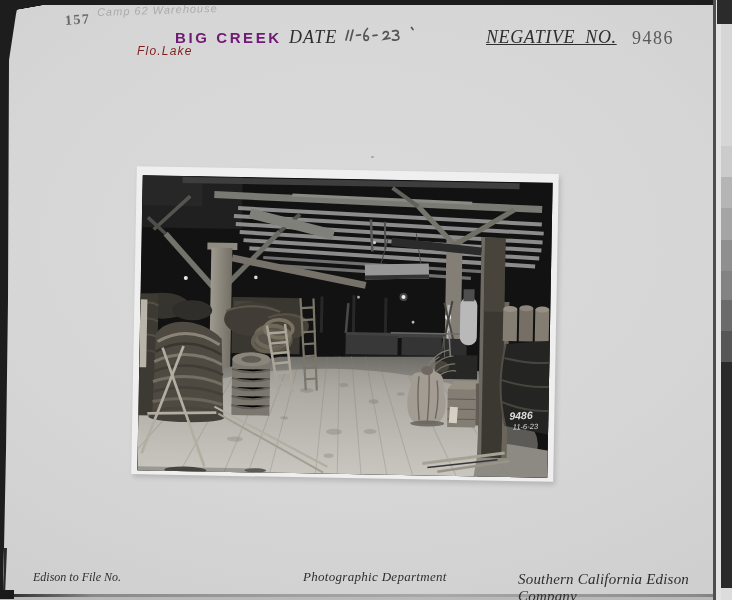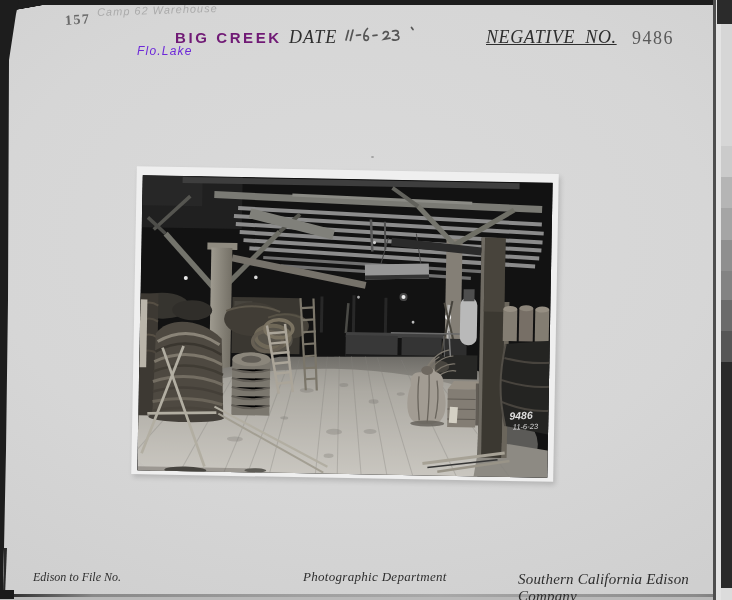--- a/index.html
+++ b/index.html
@@ -45,21 +45,21 @@
 
   <div class="abs" style="left:717px;top:0;width:15px;height:24px;background:#2b2b2b;"></div>
 
   <div class="abs" style="left:65px;top:12px;font-family:'Liberation Serif',serif;font-size:14px;font-weight:bold;color:#6a6a6a;transform:rotate(-4deg);letter-spacing:1.5px;">157</div>
 
   <div class="abs" style="left:97px;top:4px;font-family:'Liberation Sans',sans-serif;font-style:italic;font-size:11px;color:#ababab;transform:rotate(-2deg);letter-spacing:1px;">Camp 62 Warehouse</div>
 
 
   <div class="abs" style="left:127px;top:29px;font-family:'Liberation Sans',sans-serif;font-size:15px;font-weight:bold;color:#701a75;letter-spacing:2.6px;margin-left:48px;">BIG&nbsp;CREEK</div>
 
-  <div class="abs" style="left:137px;top:44px;font-family:'Liberation Sans',sans-serif;font-style:italic;font-size:12px;color:#6d28d9;letter-spacing:1.2px;">Flo.Lake</div>
+  <div class="abs" style="left:137px;top:44px;font-family:'Liberation Sans',sans-serif;font-style:italic;font-size:12px;color:#7f1d1d;letter-spacing:1.2px;">Flo.Lake</div>
 
   <div class="abs ital" style="left:289px;top:27px;font-size:18px;letter-spacing:1px;">DATE</div>
 
   <svg class="abs" style="left:338px;top:22px;" width="80" height="24" viewBox="0 0 80 24">
     <g stroke="#565656" stroke-width="1.7" fill="none" stroke-linecap="round">
       <path d="M10.5,8.5 L8,18"></path>
       <path d="M15,8 L12.3,18.5"></path>
       <path d="M18.5,13.3 L22.5,12.9"></path>
       <path d="M29.5,6.5 C26.8,9.2 25.6,13.2 26,16.4 C26.3,18.8 29.5,19.1 30.3,17 C31,15.1 29.6,13.4 27.4,13.9"></path>
       <path d="M35,13.6 L39,13.2"></path>

